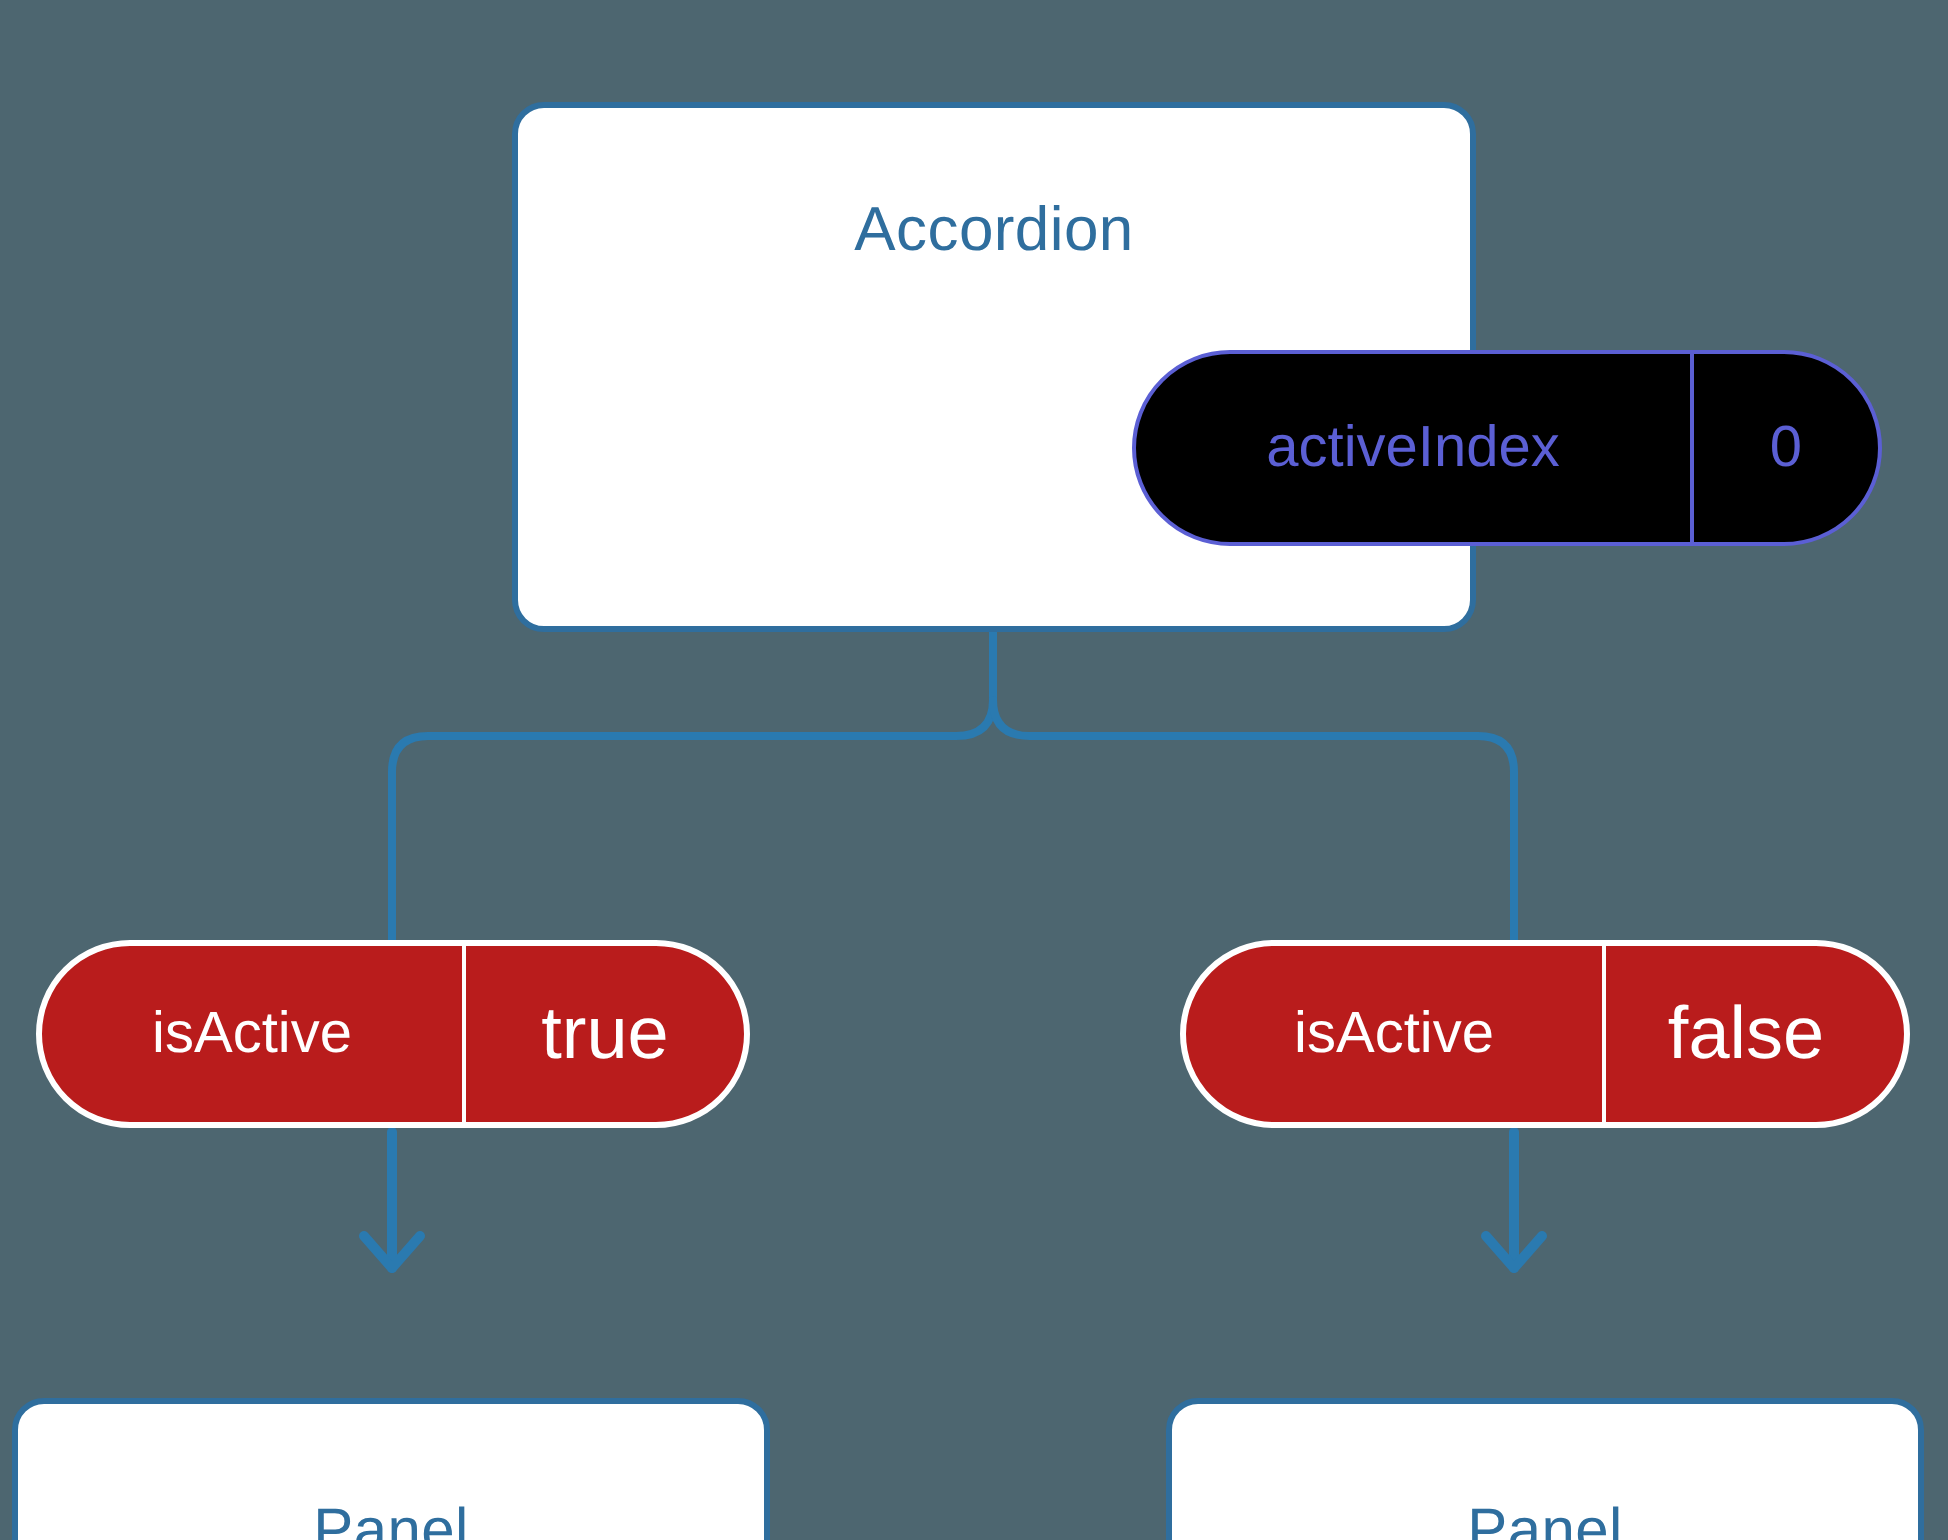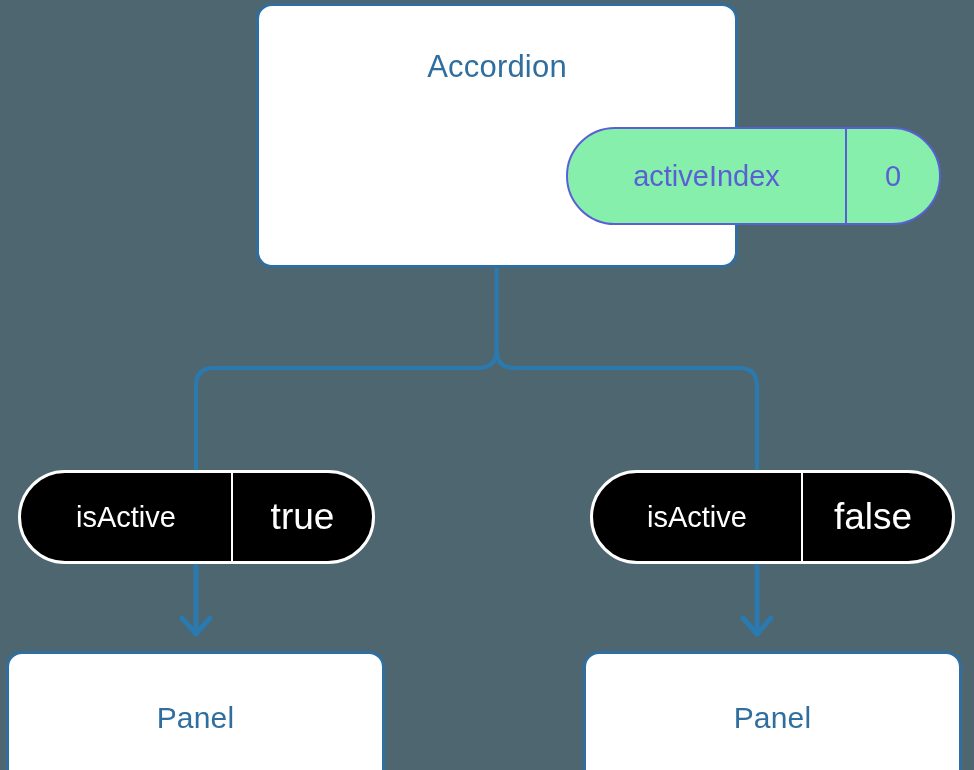--- a/index.html
+++ b/index.html
@@ -29,20 +29,21 @@
     pointer-events: none;
   }
 
   
   .component-box {
     position: absolute;
     background: #ffffff;
     border: 3px solid #2f6e9e;
     border-radius: 16px;
     box-sizing: border-box;
+    margin-top: 48px;
   }
   .component-title {
     color: #2f6e9e;
     font-size: 31px;
     letter-spacing: 0.2px;
     text-align: center;
     white-space: nowrap;
   }
 
   
@@ -91,21 +92,21 @@
     display: flex;
     align-items: center;
     justify-content: center;
     box-sizing: border-box;
     white-space: nowrap;
   }
 
   
   .pill.outline {
     border: 2px solid #5b5fd4;
-    background: #86efac;
+    background: #000000;
   }
   .pill.outline .pill-key {
     color: #5b5fd4;
     font-size: 29px;
     border-right: 2px solid #5b5fd4;
   }
   .pill.outline .pill-val {
     color: #5b5fd4;
     font-size: 29px;
   }
@@ -114,21 +115,21 @@
     top: 121px;
     width: 375px;
     height: 98px;
   }
   #pill-active-index .pill-key { width: 279px; }
   #pill-active-index .pill-val { width: 92px; }
 
   
   .pill.filled {
     border: 3px solid #ffffff;
-    background: #000000;
+    background: #b91c1c;
   }
   .pill.filled .pill-key {
     color: #ffffff;
     font-size: 29px;
     border-right: 2px solid #ffffff;
   }
   .pill.filled .pill-val {
     color: #ffffff;
     font-size: 37px;
   }

